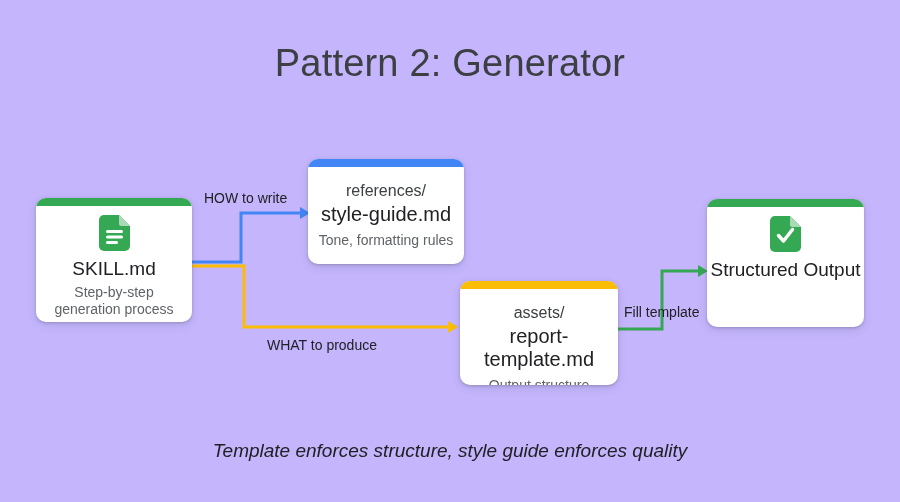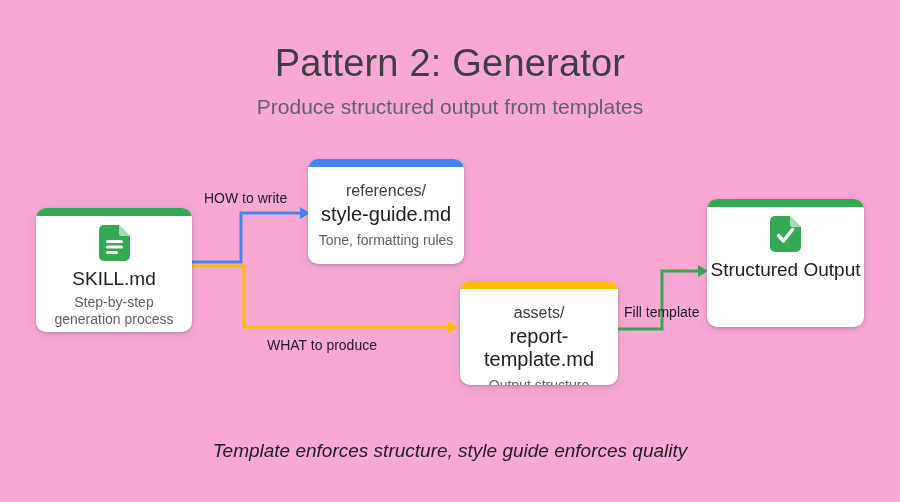--- a/index.html
+++ b/index.html
@@ -1,21 +1,21 @@
 <!DOCTYPE html>
 <html><head>
 <meta charset="utf-8">
 <style>
   * { margin: 0; padding: 0; box-sizing: border-box; }
   html, body { background: #ffffff; }
   .slide {
     position: relative;
     width: 900px;
     height: 502px;
-    background: #f9a8d4;
+    background: #c4b5fd;
     font-family: "Liberation Sans", sans-serif;
     overflow: hidden;
   }
   .title {
     position: absolute;
     top: 42px; left: 0;
     width: 100%;
     text-align: center;
     font-size: 38px;
     font-weight: 400;
@@ -46,21 +46,21 @@
     border-radius: 10px;
     box-shadow: 0 1px 3px rgba(60,64,67,0.28), 0 3px 10px rgba(60,64,67,0.13);
     overflow: hidden;
     text-align: center;
   }
   .card .bar {
     position: absolute;
     top: 0; left: 0; right: 0;
     height: 8px;
   }
-  .card-skill   { left: 36px;  top: 208px; width: 156px; height: 124px; }
+  .card-skill   { left: 36px;  top: 198px; width: 156px; height: 124px; }
   .card-refs    { left: 308px; top: 159px; width: 156px; height: 105px; }
   .card-assets  { left: 460px; top: 281px; width: 158px; height: 104px; }
   .card-output  { left: 707px; top: 199px; width: 157px; height: 128px; }
 
   .doc-icon { display: block; margin: 17px auto 0 auto; }
   .node-title {
     font-size: 19px;
     color: #202124;
     margin-top: 7px;
   }
@@ -106,21 +106,20 @@
     width: 900px; height: 502px;
     pointer-events: none;
   }
 </style>
 </head>
 <body>
 
 <div class="slide">
 
   <div class="title">Pattern 2: Generator</div>
-  <div class="subtitle">Produce structured output from templates</div>
 
   <svg class="arrows">
     <g>
       <polyline points="192,262 241,262 241,213 300,213" fill="none" stroke-width="3" stroke="#4285f4"></polyline>
       <polygon points="300,207 300,219 310,213" fill="#4285f4"></polygon>
     </g>
     <g>
       <polyline points="192,266 244,266 244,327 448,327" fill="none" stroke-width="3" stroke="#fbbc04"></polyline>
       <polygon points="448,321 448,333 458,327" fill="#fbbc04"></polygon>
     </g>

